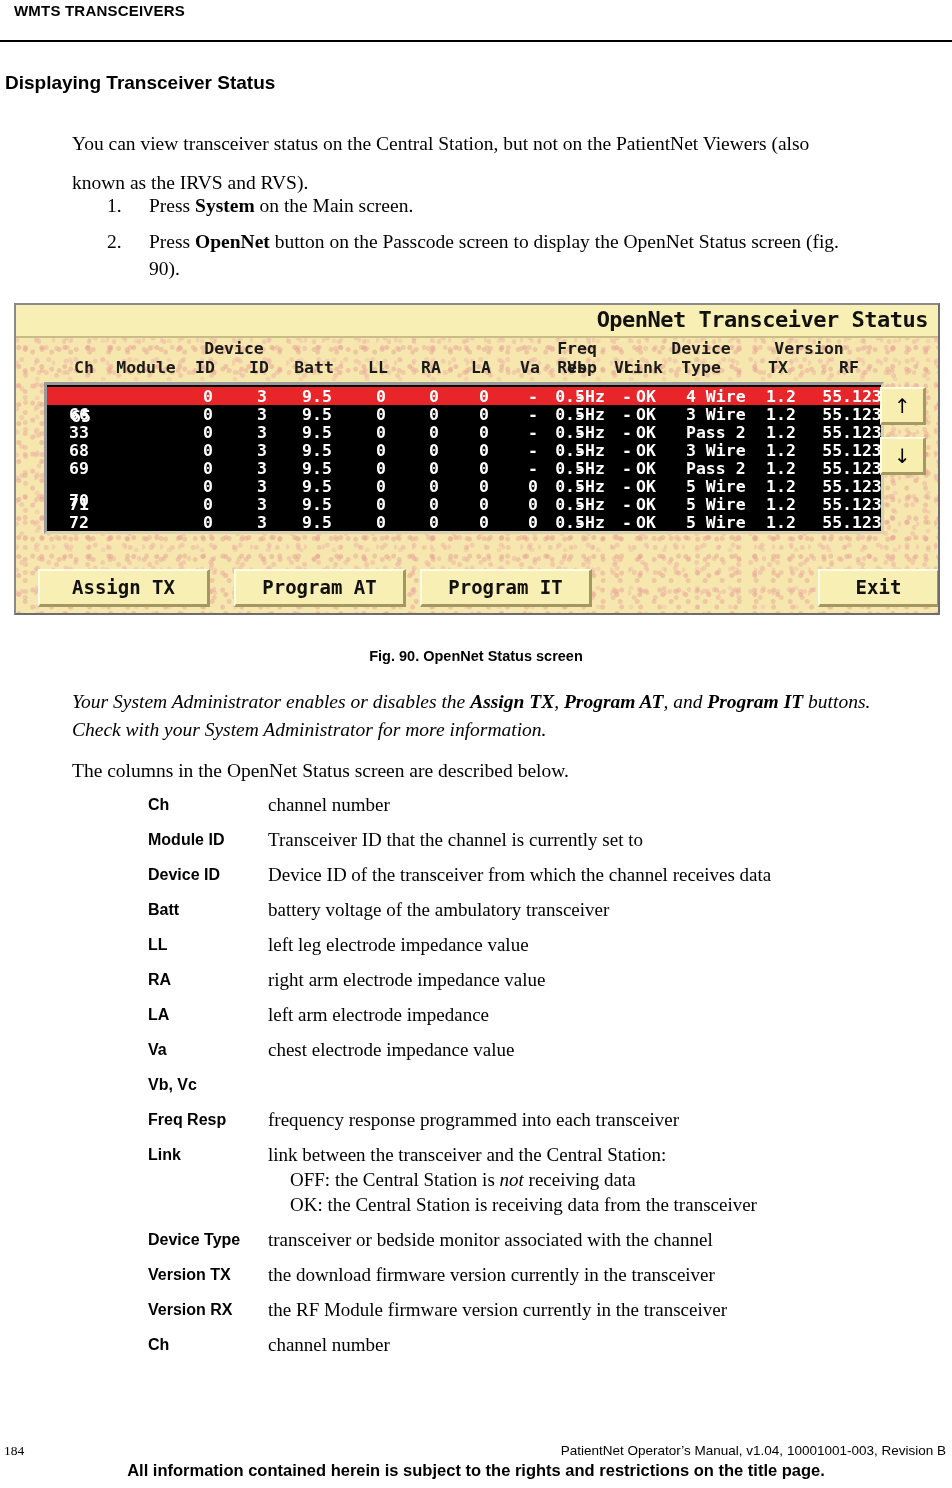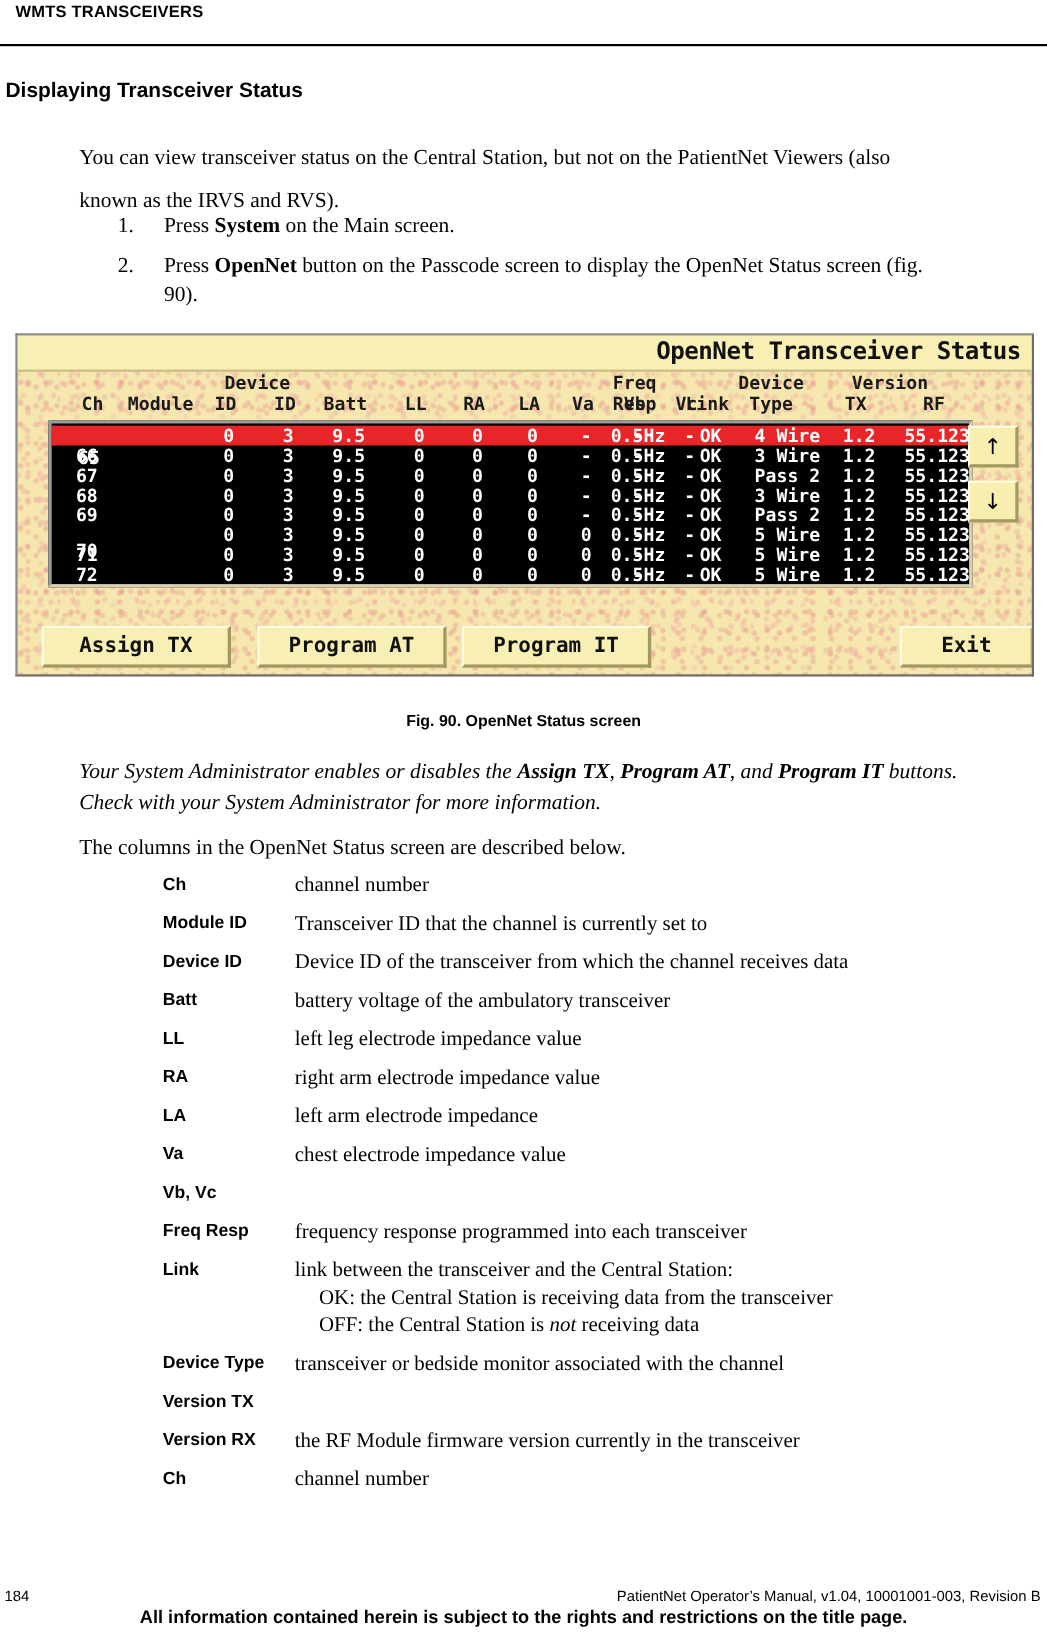--- a/index.html
+++ b/index.html
@@ -300,21 +300,21 @@
   .gloss-sub {
     display: block;
     margin-left: 22px;
   }
 
   
   #page-number {
     position: absolute;
     left: 4px;
     top: 1443px;
-    font-family: Liberation Sans, sans-serif;
+    font-family: Liberation Serif, serif;
     font-size: 13.5px;
   }
   #footer-ref {
     position: absolute;
     right: 6px;
     top: 1443px;
     font-family: "Liberation Sans", sans-serif;
     font-size: 13.5px;
     white-space: nowrap;
   }
@@ -411,21 +411,21 @@
         <span class="cell" style="left: 486px;">-</span>
         <span class="cell" style="left: 533px;">-</span>
         <span class="cell" style="left: 580px;">-</span>
         <span class="cell" style="left: 533px;">0.5Hz</span>
         <span class="cell" style="left: 599px;">OK</span>
         <span class="cell lefted" style="left: 639px;">3 Wire</span>
         <span class="cell" style="left: 734px;">1.2</span>
         <span class="cell" style="left: 805px;">55.123</span>
       </div>
       <div class="grid-row">
-        <span class="cell lefted" style="left: 22px;">67</span>
+        <span class="cell lefted" style="left: 22px;">33</span>
         <span class="cell" style="left: 161px;">0</span>
         <span class="cell" style="left: 215px;">3</span>
         <span class="cell" style="left: 270px;">9.5</span>
         <span class="cell" style="left: 334px;">0</span>
         <span class="cell" style="left: 387px;">0</span>
         <span class="cell" style="left: 437px;">0</span>
         <span class="cell" style="left: 486px;">-</span>
         <span class="cell" style="left: 533px;">-</span>
         <span class="cell" style="left: 580px;">-</span>
         <span class="cell" style="left: 533px;">0.5Hz</span>
@@ -575,28 +575,29 @@
     </div>
     <div class="gloss-row">
       <div class="gloss-term">Vb, Vc</div>
     </div>
     <div class="gloss-row">
       <div class="gloss-term">Freq Resp</div>
       <div class="gloss-def"><span>frequency response programmed into each transceiver</span></div>
     </div>
     <div class="gloss-row">
       <div class="gloss-term">Link</div>
-      <div class="gloss-def"><span>link between the transceiver and the Central Station:</span><span class="gloss-sub">OK: the Central Station is receiving data from the transceiver</span><span class="gloss-sub"><span>OFF: the Central Station is </span><i>not</i><span> receiving data</span></span></div>
+      <div class="gloss-def"><span>link between the transceiver and the Central Station:</span><span class="gloss-sub"><span>OFF: the Central Station is </span><i>not</i><span> receiving data</span></span><span class="gloss-sub">OK: the Central Station is receiving data from the transceiver</span></div>
     </div>
     <div class="gloss-row">
       <div class="gloss-term">Device Type</div>
       <div class="gloss-def"><span>transceiver or bedside monitor associated with the channel</span></div>
     </div>
     <div class="gloss-row">
       <div class="gloss-term">Version TX</div>
+      <div class="gloss-def"><span>the download firmware version currently in the transceiver</span></div>
     </div>
     <div class="gloss-row">
       <div class="gloss-term">Version RX</div>
       <div class="gloss-def"><span>the RF Module firmware version currently in the transceiver</span></div>
     </div>
     <div class="gloss-row">
       <div class="gloss-term">Ch</div>
       <div class="gloss-def"><span>channel number</span></div>
     </div>
   </div>

